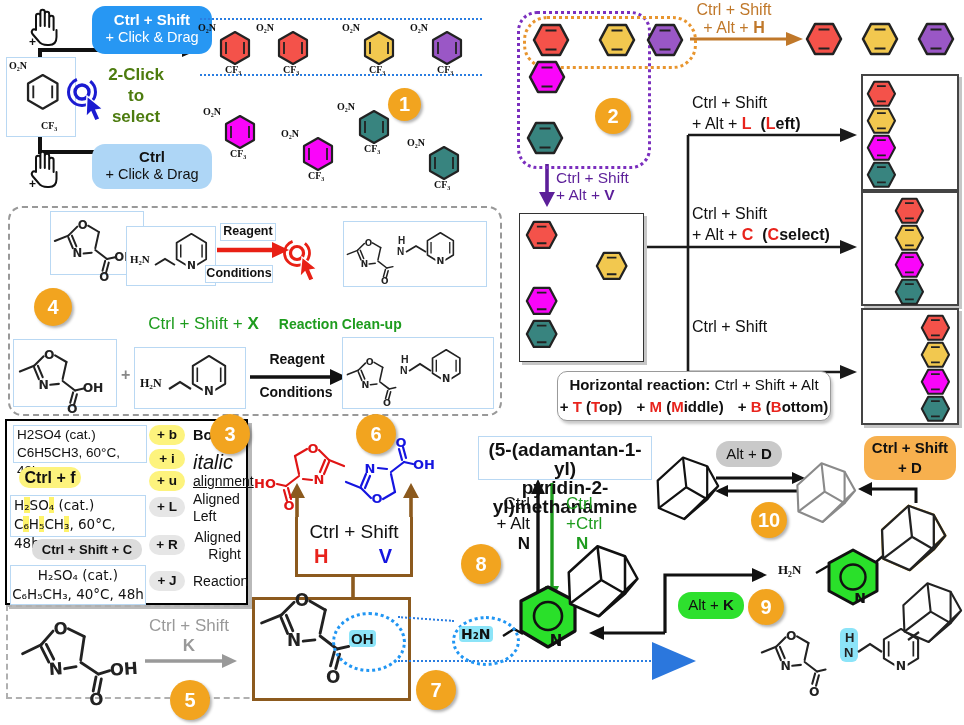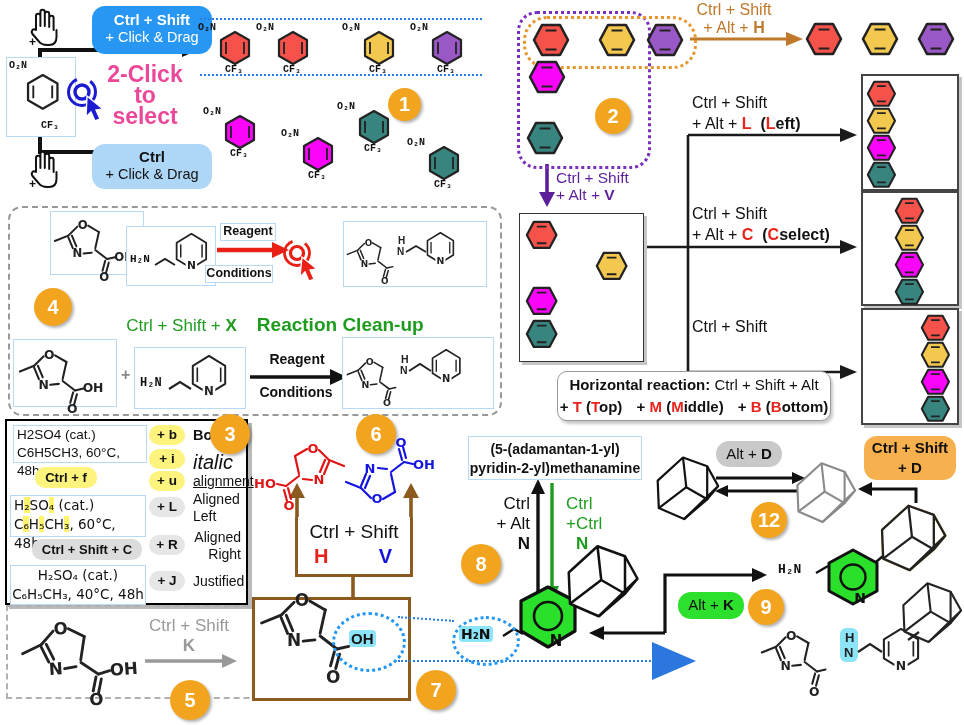--- a/index.html
+++ b/index.html
@@ -13,21 +13,21 @@
 .b{font-weight:bold}
 .i{font-style:italic}
 .u{text-decoration:underline}
 .red{color:#e8231c}
 .green{color:#1e9c1e}
 .hl{background:#fef36b}
 .cyanhl{background:#8ce4f8;border-radius:4px;padding:0 2px}
 .dotline{border-top:2.6px dotted #2a7de1}
 .shadowbox{box-shadow:3px 3px 0 #c6c6c6}
 .at{font-family:"DejaVu Sans",sans-serif;font-size:13px;font-weight:bold;fill:currentColor;text-anchor:middle}
-.mlab{font-family:Liberation Mono, monospace;font-weight:bold;font-size:10px;white-space:nowrap}
+.mlab{font-family:Liberation Serif, serif;font-weight:bold;font-size:10px;white-space:nowrap}
 .sub{font-family:"DejaVu Sans",sans-serif}
 .keypill{border-radius:10px;text-align:center;box-sizing:border-box}
 </style>
 </head>
 <body>
 
 <div class="canvas">
 
 <svg width="0" height="0" class="abs">
       <defs>
@@ -136,21 +136,21 @@
           <use href="#ringS" fill="#fff"></use>
         </g>
       </svg>
   <span class="abs mlab" style="left:34px;top:62px">CF₃</span>
 </div>
 <svg class="abs" style="left:66px;top:76px" width="46" height="50">
   <circle cx="16" cy="16" r="7" fill="none" stroke="#1b1bd1" stroke-width="3.4"></circle>
   <circle cx="16" cy="16" r="13.5" fill="none" stroke="#1b1bd1" stroke-width="3" stroke-dasharray="58 14"></circle>
   <polygon points="21,20 37,33 30,34 34,43 29,45 25,36 20,41" fill="#1b1bd1" stroke="#fff" stroke-width="1.4"></polygon>
 </svg>
-<div class="abs ctr" style="left:99px;top:64px;width:92px;font-size:23px;font-weight:bold;color:#ec4899;line-height:21px">
+<div class="abs ctr" style="left:90px;top:64px;width:92px;font-size:17px;font-weight:bold;color:#4d7c0f;line-height:21px">
   <div>2-Click</div>
   <div>to</div>
   <div>select</div>
 </div>
 <svg class="abs" style="left:26px;top:146px" width="36" height="44">
   <g stroke="#111" stroke-width="2" fill="#fff" stroke-linejoin="round" stroke-linecap="round">
   <path d="M10,26 V12 a2.2,2.2 0 0 1 4.4,0 V22 M14.4,22 V8 a2.2,2.2 0 0 1 4.4,0 V22 M18.8,22 V10 a2.2,2.2 0 0 1 4.4,0 V23 M23.2,23 V14 a2.2,2.2 0 0 1 4.4,0 V26 M10,26 c-3,-2 -5.5,1 -3.5,4 l6,7 c2,3 5,4 9,4 h1.5 c5,0 7.5,-3 7.5,-8 V26"></path>
   </g>
   <text x="3" y="42" font-size="12" font-weight="bold" fill="#111">+</text>
 </svg>
@@ -408,21 +408,21 @@
     <path d="M60,26 L70,20 L80,26" stroke="#222" stroke-width="1.8" fill="none"></path>
     <g transform="translate(80,6) scale(0.72)">
           <use href="#pyrG"></use>
           <rect x="13" y="33" width="14" height="12" fill="#fff"></rect>
           <text class="at" x="20" y="44" style="color:#222">N</text>
         </g>
   </svg>
 </div>
 <div class="abs badge" style="left:34px;top:288px;width:38px;height:38px">4</div>
 <div class="abs ctr" style="left:100px;top:314px;width:350px;font-size:17px;color:#1e9c1e">
-  <span>Ctrl + Shift + </span><span class="b">X</span><span class="b" style="font-size:19px;margin-left:20px">Reaction Clean-up</span>
+  <span>Ctrl + Shift + </span><span class="b">X</span><span class="b" style="font-size:14px;margin-left:20px">Reaction Clean-up</span>
 </div>
 <div class="abs bluebox" style="left:13px;top:339px;width:104px;height:68px">
   <svg class="abs" style="left:4px;top:3px" width="96" height="62">
     <g transform="scale(0.95)" style="color:#222">
       <use href="#oxa"></use>
       <text class="at" x="33" y="17">O</text>
       <text class="at" x="27" y="48">N</text>
       <text class="at" x="79" y="52">OH</text>
       <text class="at" x="57" y="74">O</text>
     </g>
@@ -459,21 +459,21 @@
           <text class="at" x="20" y="44" style="color:#222">N</text>
         </g>
   </svg>
 </div>
 
 <div class="abs" style="left:5px;top:419px;width:239px;height:182px;border:2px solid #000000;background:#fff;box-shadow:4px 4px 0 #b9b9b9">
   <div class="abs bluebox" style="left:6px;top:4px;width:134px;height:38px;font-size:13.5px;line-height:18px;padding-left:3px">
     <div>H2SO4 (cat.)</div>
     <div>C6H5CH3, 60°C, 48h</div>
   </div>
-  <div class="abs keypill b ctr" style="left:28px;top:46px;width:62px;height:21px;background:#fdf37d;font-size:13px;line-height:21px">Ctrl + f</div>
+  <div class="abs keypill b ctr" style="left:12px;top:46px;width:62px;height:21px;background:#fdf37d;font-size:16px;line-height:21px">Ctrl + f</div>
   <div class="abs bluebox sub" style="left:3px;top:74px;width:136px;height:42px;font-size:13.5px;line-height:19px;padding-left:3px">
     <div><span>H</span><span class="hl">₂</span><span>SO</span><span class="hl">₄</span><span> (cat.)</span></div>
     <div><span>C</span><span class="hl">₆</span><span>H</span><span class="hl">₅</span><span>CH</span><span class="hl">₃</span><span>, 60°C, 48h</span></div>
   </div>
   <div class="abs keypill b ctr" style="left:25px;top:118px;width:110px;height:21px;background:#dcdcdc;font-size:13px;line-height:21px">Ctrl + Shift + C</div>
   <div class="abs bluebox ctr sub" style="left:3px;top:144px;width:136px;height:40px;font-size:13.5px;line-height:19px">
     <div>H₂SO₄ (cat.)</div>
     <div>C₆H₅CH₃, 40°C, 48h</div>
   </div>
 
@@ -487,21 +487,21 @@
   <div class="abs" style="left:186px;top:70px;font-size:14px;line-height:17px">
     <div>Aligned</div>
         <div>Left</div>
   </div>
   <div class="abs keypill b ctr" style="left:142px;top:114px;width:36px;height:20px;background:#e6e6e6;font-size:13.5px;line-height:20px">+ R</div>
   <div class="abs" style="left:186px;top:108px;width:48px;font-size:14px;line-height:17px;text-align:right">
     <div>Aligned</div>
         <div>Right</div>
   </div>
   <div class="abs keypill b ctr" style="left:142px;top:150px;width:36px;height:20px;background:#e6e6e6;font-size:13.5px;line-height:20px">+ J</div>
-  <span class="abs" style="left:186px;top:152px;font-size:14px">Justified</span>
+  <span class="abs" style="left:186px;top:152px;font-size:14px">Reaction</span>
 </div>
 <div class="abs badge" style="left:210px;top:414px;width:40px;height:40px">3</div>
 
 <svg class="abs" style="left:243px;top:436px" width="108" height="80">
   <g style="color:#e01515">
     <g transform="translate(103,0) scale(-1,1)">
           <use href="#oxa"></use>
         </g>
     <text class="at" x="70" y="17">O</text>
     <text class="at" x="76" y="48">N</text>
@@ -556,21 +556,21 @@
 </div>
 <div class="abs" style="left:332px;top:612px;width:68px;height:54px;border:3.5px dotted #2196f3;border-radius:50%"></div>
 <div class="abs dotline" style="left:398px;top:618px;width:56px;transform:rotate(4deg)"></div>
 <div class="abs dotline" style="left:398px;top:660px;width:256px"></div>
 <div class="abs" style="left:452px;top:616px;width:62px;height:44px;border:3.5px dotted #2196f3;border-radius:50%"></div>
 <svg class="abs" style="left:650px;top:642px" width="48" height="38">
   <polygon points="2,0 2,38 46,19" fill="#2b77dd"></polygon>
 </svg>
 <div class="abs badge" style="left:416px;top:670px;width:40px;height:40px">7</div>
 
-<div class="abs bluebox ctr b" style="left:468px;top:436px;width:174px;height:44px;font-size:14px;line-height:19px;padding-top:3px">
+<div class="abs bluebox ctr b" style="left:478px;top:436px;width:174px;height:44px;font-size:19px;line-height:19px;padding-top:3px">
   <div>(5-(adamantan-1-yl)</div>
   <div>pyridin-2-yl)methanamine</div>
 </div>
 <div class="abs" style="left:478px;top:494px;width:52px;font-size:17px;line-height:20px;text-align:right">
   <div>Ctrl</div>
   <div>+ Alt</div>
   <div class="b">N</div>
 </div>
 <div class="abs green" style="left:566px;top:494px;width:60px;font-size:17px;line-height:20px">
   <div>Ctrl</div>
@@ -605,21 +605,21 @@
 </svg>
 <svg class="abs" style="left:790px;top:458px" width="70" height="68">
   <g transform="scale(1.05)" style="color:#8a8a8a">
         <use href="#ada"></use>
       </g>
 </svg>
 <div class="abs pill ctr" style="left:864px;top:436px;width:92px;height:44px;background:#f7b04e;font-size:15px;line-height:20px;padding-top:2px">
   <div class="b">Ctrl + Shift</div>
   <div class="b"><span>+ </span><span>D</span></div>
 </div>
-<div class="abs badge" style="left:751px;top:502px;width:36px;height:36px">12</div>
+<div class="abs badge" style="left:751px;top:502px;width:36px;height:36px">10</div>
 <svg class="abs" style="left:874px;top:500px" width="78 " height="74">
   <g transform="scale(1.15)">
         <g style="color:#f0b429;stroke-width:3">
           <use href="#ada" stroke-width="6"></use>
         </g>
         <g style="color:#222">
           <use href="#ada" stroke-width="1.6"></use>
         </g>
       </g>
 </svg>

